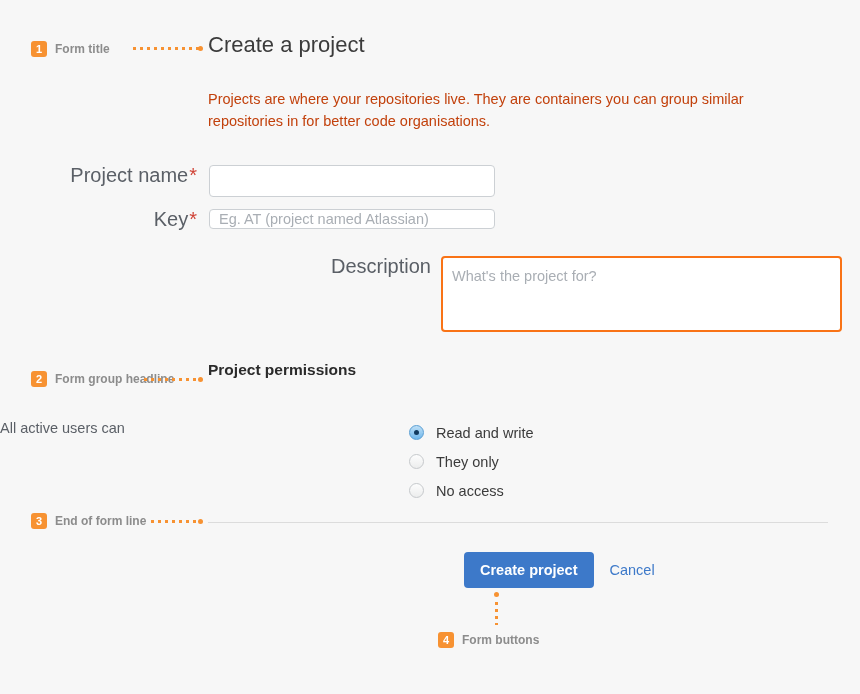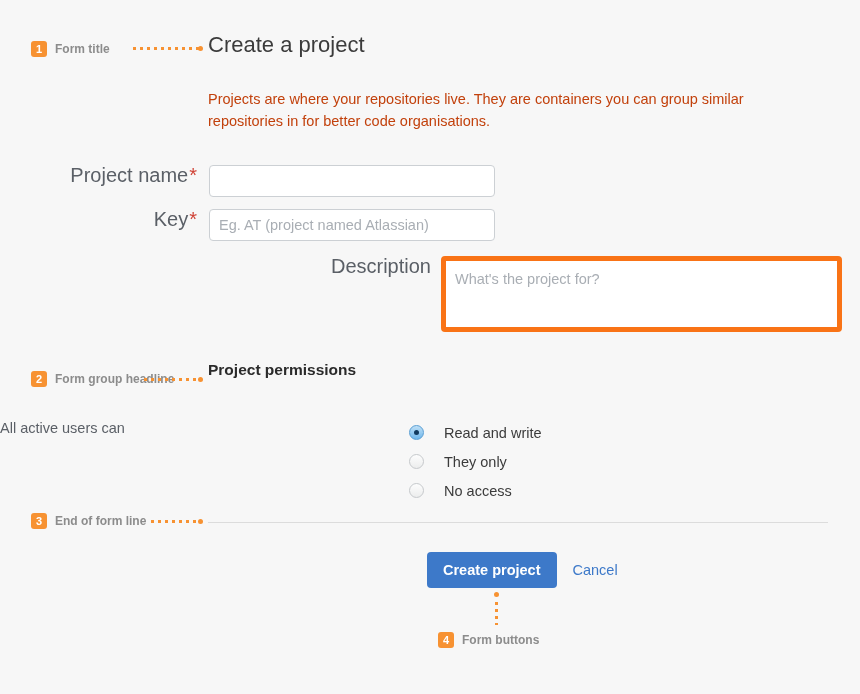--- a/index.html
+++ b/index.html
@@ -120,21 +120,21 @@
     background: #ffffff;
     font-family: "Liberation Sans", sans-serif;
     font-size: 14.5px;
     color: #333333;
     padding: 6px 9px;
     outline: none;
   }
   .text-input::placeholder { color: #a9aeb4; }
   .text-area {
     box-sizing: border-box;
-    border: 5px solid #f97316;
+    border: 2px solid #f97316;
     border-radius: 4px;
     background: #ffffff;
     font-family: "Liberation Sans", sans-serif;
     font-size: 14.5px;
     color: #333333;
     padding: 8px 9px;
     outline: none;
     resize: none;
     line-height: 20px;
   }
@@ -195,21 +195,21 @@
     left: 50%;
     top: 50%;
     width: 5px;
     height: 5px;
     margin-left: -2.5px;
     margin-top: -2.5px;
     border-radius: 50%;
     background: #123a5e;
   }
   .radio-text {
-    margin-left: 20px;
+    margin-left: 12px;
     font-size: 14.5px;
     line-height: 20px;
     color: #3b3b3b;
   }
 
   .divider {
     position: absolute;
     left: 208px;
     top: 522px;
     width: 620px;
@@ -228,20 +228,21 @@
     background: #3d79c9;
     color: #ffffff;
     border: none;
     border-radius: 4px;
     font-family: "Liberation Sans", sans-serif;
     font-size: 14.5px;
     font-weight: bold;
     padding: 10px 16px;
     cursor: pointer;
     line-height: 16px;
+    margin-left: 37px;
   }
   .btn-link {
     margin-left: 16px;
     color: #3d79c9;
     font-size: 14.5px;
     line-height: 20px;
     text-decoration: none;
     cursor: pointer;
   }
 </style>
@@ -264,21 +265,21 @@
     <div class="field-label">
       <span>Project name</span><span class="req">*</span>
     </div>
     <input class="text-input" type="text" style="width: 286px; height: 32px;" placeholder="">
   </div>
 
   <div class="field-row" style="left:0px; top:209px;">
     <div class="field-label">
       <span>Key</span><span class="req">*</span>
     </div>
-    <input class="text-input" type="text" style="width: 286px; height: 32px;" placeholder="Eg. AT (project named Atlassian)">
+    <input class="text-input" type="text" style="width: 286px; height: 20px;" placeholder="Eg. AT (project named Atlassian)">
   </div>
 
   <div class="field-row" style="left:16px; top:256px;margin-left:7px;">
     <div class="field-label" style="width:418px; padding-right:10px;">
       <span>Description</span>
     </div>
     <textarea class="text-area" style="width: 401px; height: 76px;" placeholder="What's the project for?"></textarea>
   </div>
 
   <div class="callout" style="left:31px; top:370px; width:165px;">

